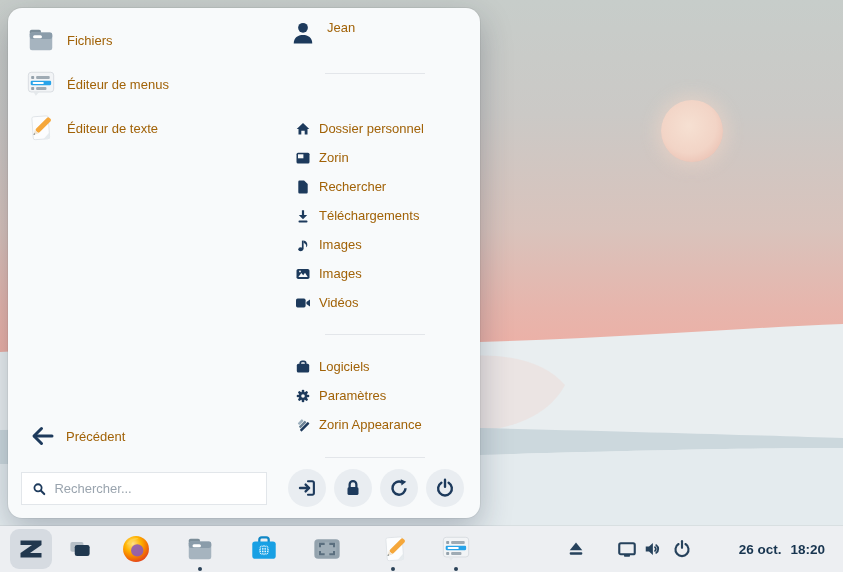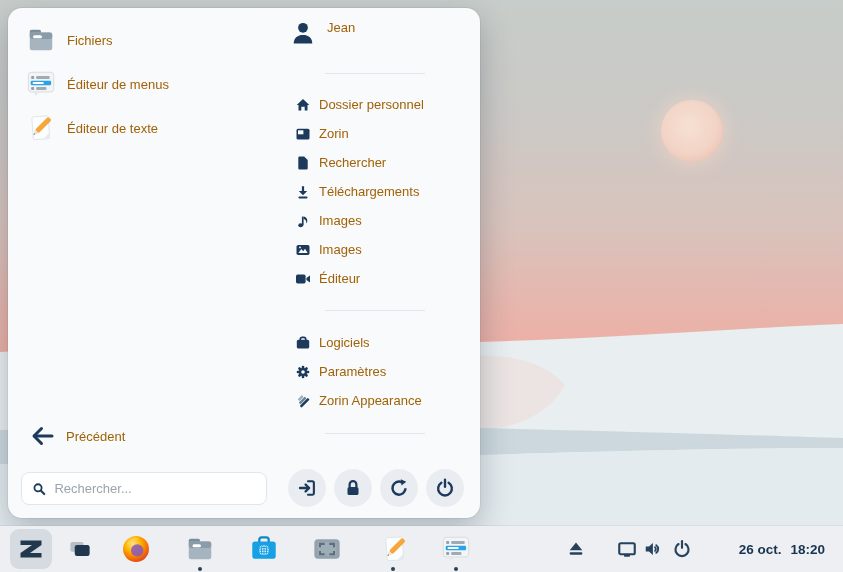--- a/index.html
+++ b/index.html
@@ -22,28 +22,28 @@
   .label { font-size:13px; color:#a16207; white-space:nowrap; }
 
   .apps-col { position:absolute; left:18px; top:10px; }
   .app-row { display:flex; align-items:center; height:44px; gap:11px; }
   .app-row .ic { width:30px; height:30px; flex:0 0 auto; }
 
   .right-col { position:absolute; left:279px; top:12px; width:190px; }
   .user-row { display:flex; align-items:flex-start; gap:11px; height:40px; padding-left:3px; }
   .divider { height:1px; background:#e3e6ea; width:100px; margin-left:38px; }
   .d1 { margin-top:13px; } .d2 { margin-top:17px; } .d3 { margin-top:18px; }
-  .places { margin-top:16px; } .sys { margin-top:17px; }
+  .places { margin-top:40px; } .sys { margin-top:17px; }
   .p-row { display:flex; align-items:center; gap:8px; height:29px; padding-left:8px; }
   .p-row svg { width:16px; height:16px; flex:0 0 auto; }
 
   .back-row { position:absolute; left:20px; top:413px; height:30px; display:flex; align-items:center; gap:10px; cursor:default; }
 
   .search-box { position:absolute; left:13px; top:464px; width:246px; height:33px; background:#ffffff;
-    border:1px solid #e2e6ea; border-radius:8px; display:flex; align-items:center; gap:8px; padding:0 10px; }
+    border:1px solid #e2e6ea; border-radius:0; display:flex; align-items:center; gap:8px; padding:0 10px; }
   .search-box input { border:none; outline:none; font-size:13px; color:#1d3a5c; width:100%;
     background:transparent; font-family:inherit; }
   .search-box input::placeholder { color:#9aa4ae; }
 
   .session { position:absolute; left:280px; top:461px; display:flex; gap:8px; }
   .sbtn { width:38px; height:38px; border-radius:50%; background:#e9edf1;
     display:flex; align-items:center; justify-content:center; }
 
   
   .taskbar { position:absolute; left:0; top:526px; width:843px; height:46px; background:#edeff2;
@@ -158,21 +158,21 @@
           <polygon points="3.4,10.9 6.3,7 8.2,9.3 10,6.7 12.7,10.9" fill="#f8fafb"></polygon>
           <circle cx="5" cy="5.4" r="0.9" fill="#f8fafb"></circle>
         </svg>
         <span class="label">Images</span>
       </div>
       <div class="p-row">
         <svg viewBox="0 0 16 16">
           <rect x="1" y="3.6" width="9.6" height="8.8" rx="1.6" fill="#1d3a5c"></rect>
           <path d="M15,4.6 L11.4,7.1 V8.9 L15,11.4 Z" fill="#1d3a5c"></path>
         </svg>
-        <span class="label">Éditeur</span>
+        <span class="label">Vidéos</span>
       </div>
     </div>
 
     <div class="divider d2"></div>
 
     <div class="sys">
       <div class="p-row">
         <svg viewBox="0 0 16 16">
           <rect x="5.3" y="2.3" width="5.4" height="4.2" rx="1.8" fill="none" stroke="#1d3a5c" stroke-width="1.7"></rect>
           <rect x="1.8" y="4.8" width="12.4" height="8.8" rx="1.6" fill="#1d3a5c"></rect>

